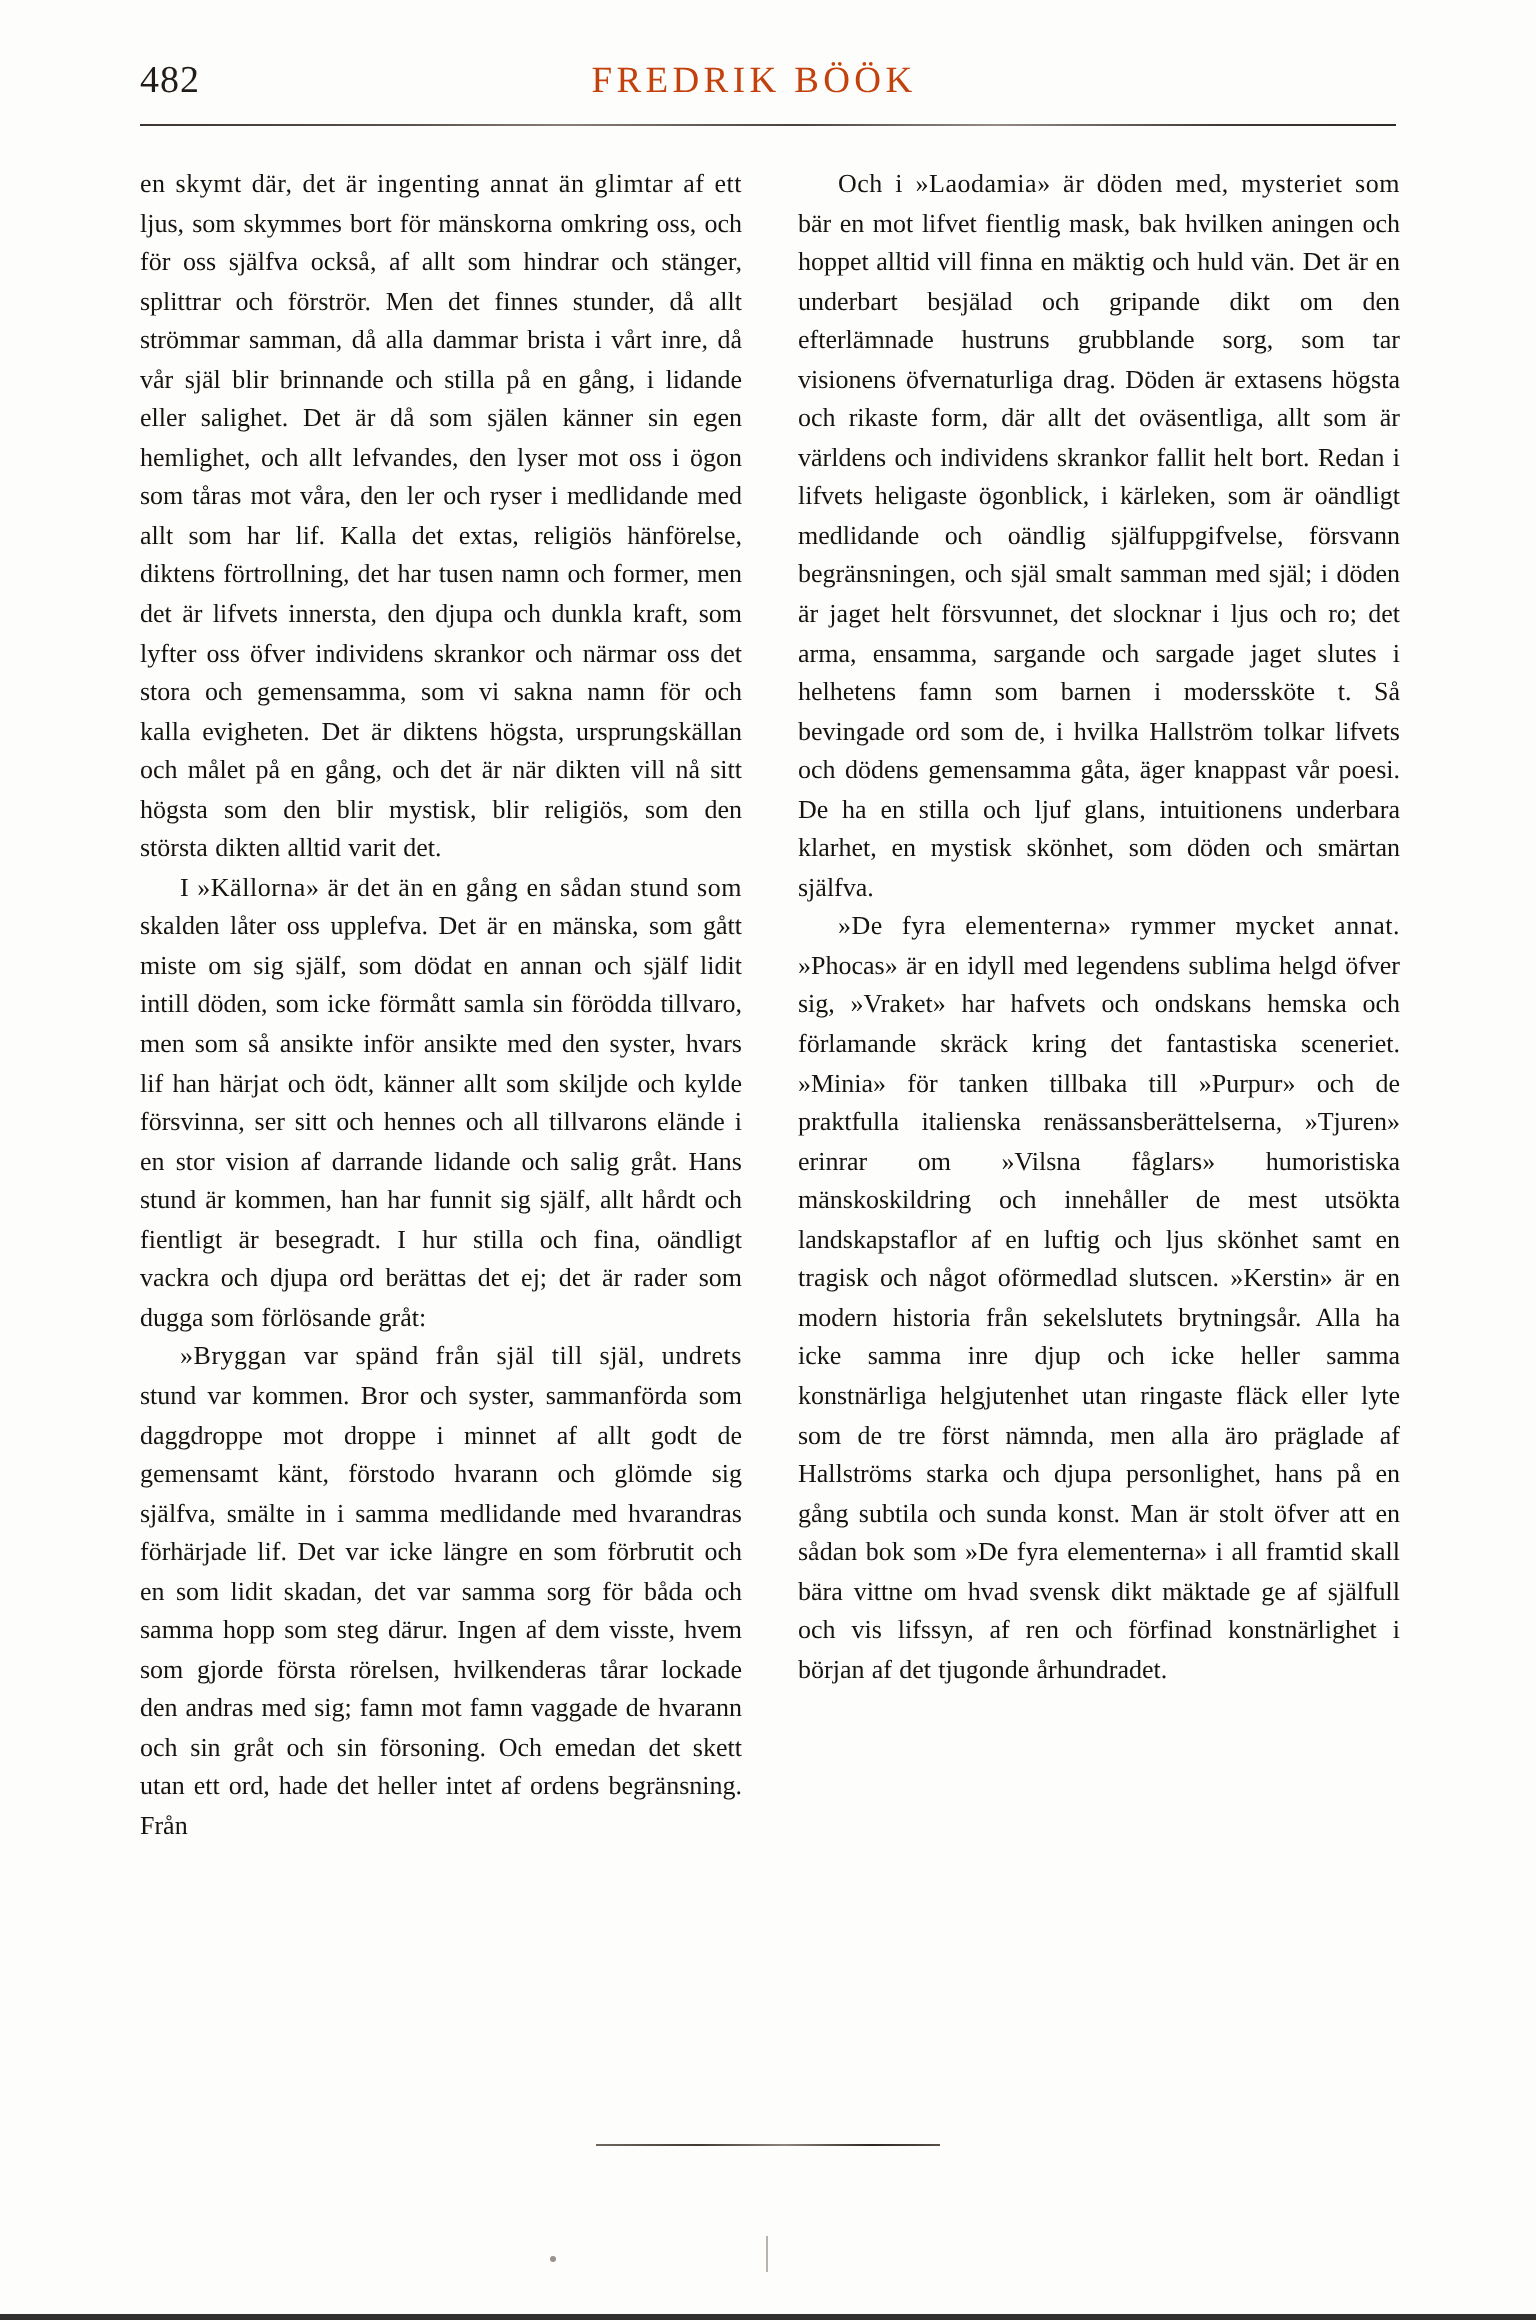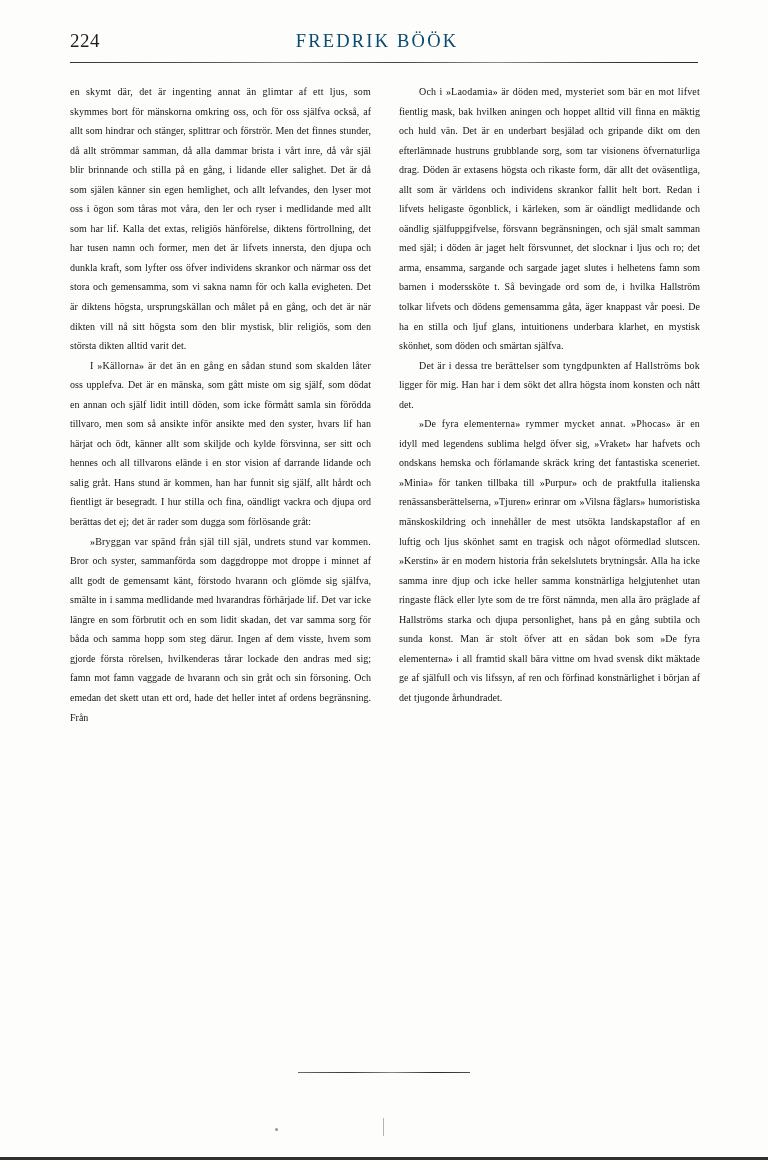--- a/index.html
+++ b/index.html
@@ -39,21 +39,21 @@
     color: #221c18;
   }
   .runhead {
     position: absolute;
     left: 0;
     right: 14px;
     top: 1px;
     text-align: center;
     font-size: 18.5px;
     letter-spacing: 2.2px;
-    color: #0c4a6e;
+    color: #c2410c;
   }
   .header-rule {
     position: absolute;
     left: 70px;
     top: 62px;
     width: 628px;
     height: 1px;
     background: linear-gradient(to right,
         #2b2520 0%, #4d453e 22%, #7d746c 34%,
         #3a322c 52%, #8a817a 68%, #2f2823 86%, #1d1814 100%);
@@ -67,21 +67,21 @@
     top: 82px;
     width: 630px;
     display: flex;
     gap: 28px;
   }
   .col {
     width: 301px;
   }
   .col p {
     margin: 0;
-    font-size: 10px;
+    font-size: 13px;
     line-height: 19.55px;
     text-align: justify;
     text-justify: inter-word;
     word-spacing: 0.4px;
     color: #181310;
   }
   .col p.indent {
     text-indent: 20px;
   }
   .col p.cont {
@@ -132,36 +132,35 @@
     background: #9a938c;
     border-radius: 50%;
   }
 </style>
 </head>
 <body>
 
 <div class="page">
 
   <div class="header">
-    <div class="folio">224</div>
+    <div class="folio">482</div>
     <div class="runhead">FREDRIK BÖÖK</div>
   </div>
   <div class="header-rule"></div>
 
   <div class="columns">
 
     <div class="col">
       <p class="cont">en skymt där, det är ingenting annat än glimtar af ett ljus, som skymmes bort för mänskorna omkring oss, och för oss själfva också, af allt som hindrar och stänger, splittrar och förströr. Men det finnes stunder, då allt strömmar samman, då alla dammar brista i vårt inre, då vår själ blir brinnande och stilla på en gång, i lidande eller salighet. Det är då som själen känner sin egen hemlighet, och allt lefvandes, den lyser mot oss i ögon som tåras mot våra, den ler och ryser i medlidande med allt som har lif. Kalla det extas, religiös hänförelse, diktens förtrollning, det har tusen namn och former, men det är lifvets innersta, den djupa och dunkla kraft, som lyfter oss öfver individens skrankor och närmar oss det stora och gemensamma, som vi sakna namn för och kalla evigheten. Det är diktens högsta, ursprungskällan och målet på en gång, och det är när dikten vill nå sitt högsta som den blir mystisk, blir religiös, som den största dikten alltid varit det.</p>
       <p class="indent">I »Källorna» är det än en gång en sådan stund som skalden låter oss upplefva. Det är en mänska, som gått miste om sig själf, som dödat en annan och själf lidit intill döden, som icke förmått samla sin förödda tillvaro, men som så ansikte inför ansikte med den syster, hvars lif han härjat och ödt, känner allt som skiljde och kylde försvinna, ser sitt och hennes och all tillvarons elände i en stor vision af darrande lidande och salig gråt. Hans stund är kommen, han har funnit sig själf, allt hårdt och fientligt är besegradt. I hur stilla och fina, oändligt vackra och djupa ord berättas det ej; det är rader som dugga som förlösande gråt:</p>
       <p class="indent">»Bryggan var spänd från själ till själ, undrets stund var kommen. Bror och syster, sammanförda som daggdroppe mot droppe i minnet af allt godt de gemensamt känt, förstodo hvarann och glömde sig själfva, smälte in i samma medlidande med hvarandras förhärjade lif. Det var icke längre en som förbrutit och en som lidit skadan, det var samma sorg för båda och samma hopp som steg därur. Ingen af dem visste, hvem som gjorde första rörelsen, hvilkenderas tårar lockade den andras med sig; famn mot famn vaggade de hvarann och sin gråt och sin försoning. Och emedan det skett utan ett ord, hade det heller intet af ordens begränsning. Från</p>
     </div>
 
     <div class="col">
       <p class="indent">Och i »Laodamia» är döden med, mysteriet som bär en mot lifvet fientlig mask, bak hvilken aningen och hoppet alltid vill finna en mäktig och huld vän. Det är en underbart besjälad och gripande dikt om den efterlämnade hustruns grubblande sorg, som tar visionens öfvernaturliga drag. Döden är extasens högsta och rikaste form, där allt det oväsentliga, allt som är världens och individens skrankor fallit helt bort. Redan i lifvets heligaste ögonblick, i kärleken, som är oändligt medlidande och oändlig själfuppgifvelse, försvann begränsningen, och själ smalt samman med själ; i döden är jaget helt försvunnet, det slocknar i ljus och ro; det arma, ensamma, sargande och sargade jaget slutes i helhetens famn som barnen i moderssköte t. Så bevingade ord som de, i hvilka Hallström tolkar lifvets och dödens gemensamma gåta, äger knappast vår poesi. De ha en stilla och ljuf glans, intuitionens underbara klarhet, en mystisk skönhet, som döden och smärtan själfva.</p>
-      <p class="indent">Det är i dessa tre berättelser som tyngdpunkten af Hallströms bok ligger för mig. Han har i dem sökt det allra högsta inom konsten och nått det.</p>
       <p class="indent">»De fyra elementerna» rymmer mycket annat. »Phocas» är en idyll med legendens sublima helgd öfver sig, »Vraket» har hafvets och ondskans hemska och förlamande skräck kring det fantastiska sceneriet. »Minia» för tanken tillbaka till »Purpur» och de praktfulla italienska renässansberättelserna, »Tjuren» erinrar om »Vilsna fåglars» humoristiska mänskoskildring och innehåller de mest utsökta landskapstaflor af en luftig och ljus skönhet samt en tragisk och något oförmedlad slutscen. »Kerstin» är en modern historia från sekelslutets brytningsår. Alla ha icke samma inre djup och icke heller samma konstnärliga helgjutenhet utan ringaste fläck eller lyte som de tre först nämnda, men alla äro präglade af Hallströms starka och djupa personlighet, hans på en gång subtila och sunda konst. Man är stolt öfver att en sådan bok som »De fyra elementerna» i all framtid skall bära vittne om hvad svensk dikt mäktade ge af själfull och vis lifssyn, af ren och förfinad konstnärlighet i början af det tjugonde århundradet.</p>
     </div>
 
   </div>
 
   <div class="end-rule"></div>
 
   <div class="gutter-speck"></div>
   <div class="speck-a"></div>
   <div class="edge-bottom"></div>

